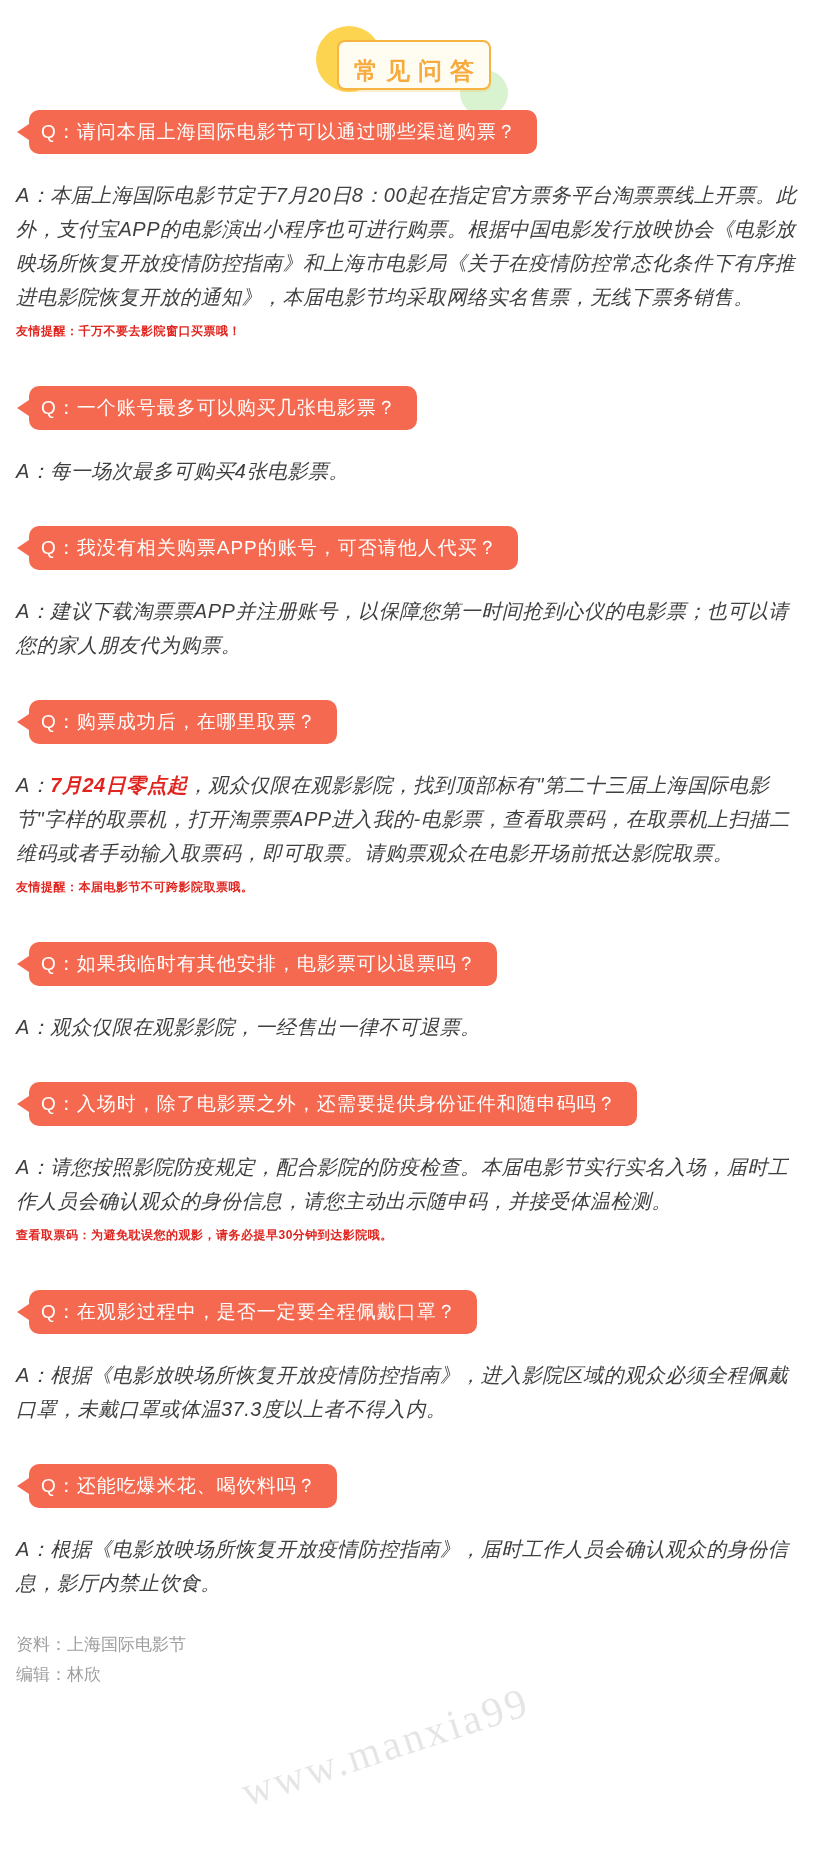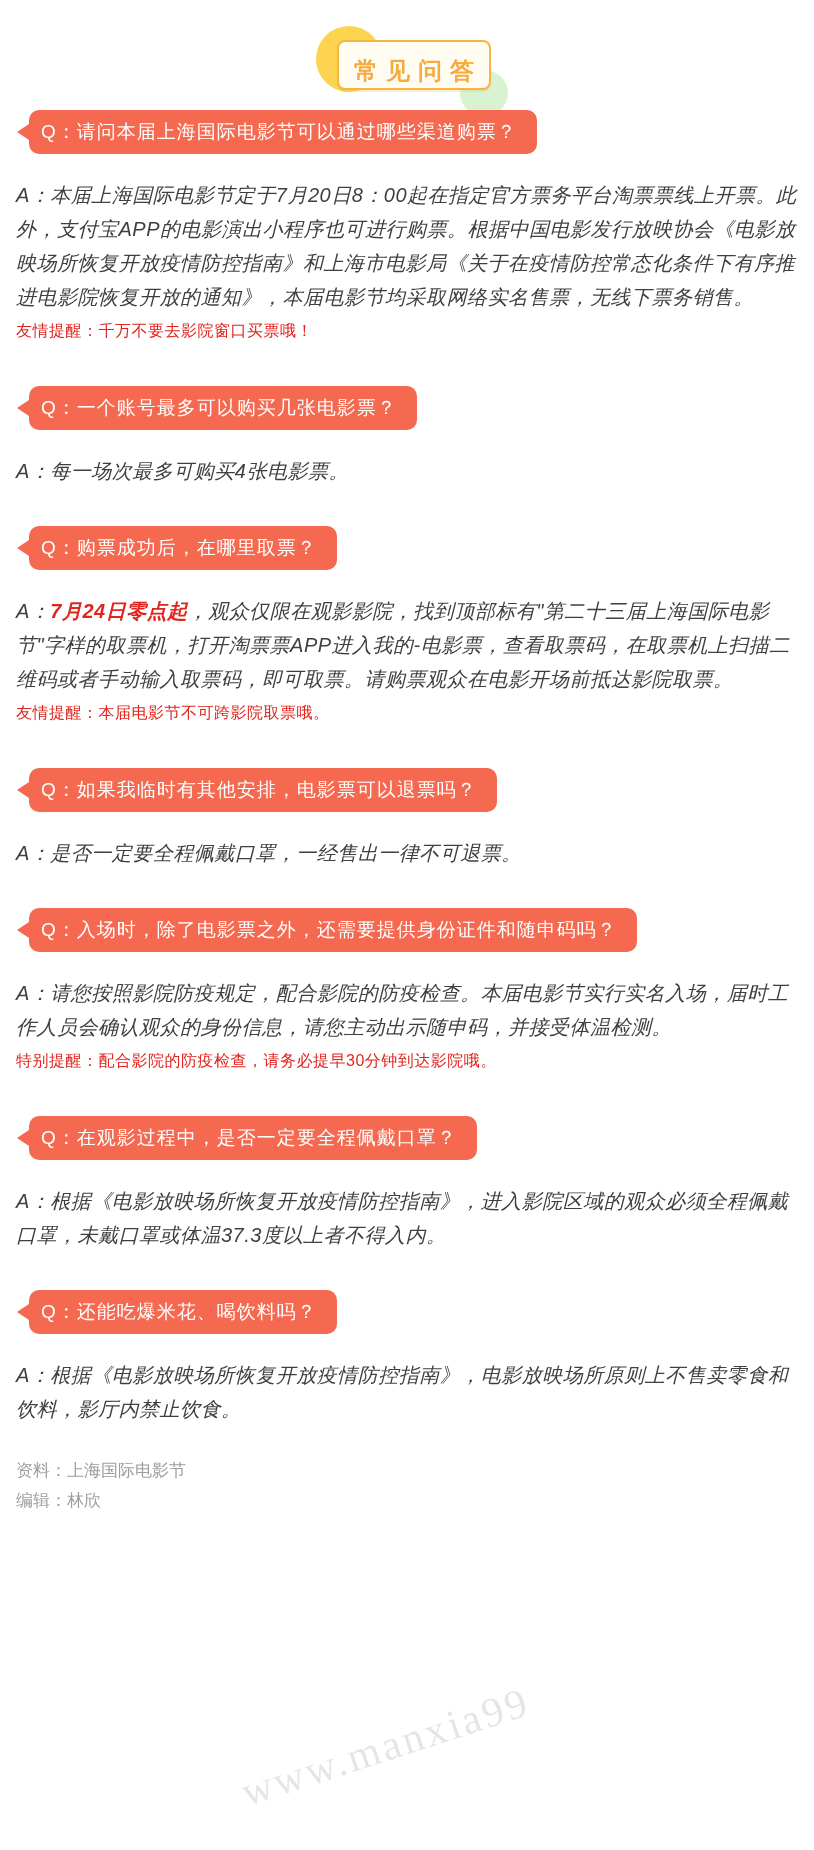--- a/index.html
+++ b/index.html
@@ -35,21 +35,21 @@
   .qa.first{margin-top:10px;}
   .q-bubble{position:relative;display:inline-block;margin-left:13px;
     background:var(--banner);color:#fff;font-size:19px;line-height:22px;
     padding:11px 20px 11px 12px;border-radius:10px;letter-spacing:1px;}
   .q-bubble::before{content:"";position:absolute;left:-12px;top:50%;
     transform:translateY(-50%);width:0;height:0;
     border:8px solid transparent;border-right:12px solid var(--banner);border-left:none;}
   .answer{margin:24px 0 0 0;font-size:20px;line-height:34px;color:var(--body_text);
     letter-spacing:0.5px;font-style:italic;}
   .red-strong{color:var(--reminder_red);font-weight:bold;}
-  .reminder{font-size:16px;line-height:34px;color:var(--reminder_red);font-weight:normal;
+  .reminder{font-size:12px;line-height:34px;color:var(--reminder_red);font-weight:bold;
     letter-spacing:0.5px;}
   
   .footer{margin:30px 16px 0 16px;}
   .credit{color:var(--credit_gray);font-size:17px;line-height:30px;}
   
   .watermark{position:absolute;left:250px;top:1768px;transform:rotate(-18deg);
     transform-origin:left bottom;font-family:"Liberation Serif","DejaVu Serif",serif;
     font-size:42px;color:rgba(0,0,0,0.10);letter-spacing:3px;white-space:nowrap;
     pointer-events:none;}
 </style>
@@ -60,25 +60,26 @@
   <div class="circle-yellow"></div>
   <div class="circle-green"></div>
   <div class="title-box">
     <span class="title-text">常见问答</span>
   </div>
 </div>
 
 <div class="content" id="faq-list">
     <section class="qa first"><div class="q-bubble"><span>Q：请问本届上海国际电影节可以通过哪些渠道购票？</span></div><p class="answer"><span>A：本届上海国际电影节定于7月20日8：00起在指定官方票务平台淘票票线上开票。此外，支付宝APP的电影演出小程序也可进行购票。根据中国电影发行放映协会《电影放映场所恢复开放疫情防控指南》和上海市电影局《关于在疫情防控常态化条件下有序推进电影院恢复开放的通知》，本届电影节均采取网络实名售票，无线下票务销售。</span></p><div class="reminder">友情提醒：千万不要去影院窗口买票哦！</div></section>
     <section class="qa"><div class="q-bubble"><span>Q：一个账号最多可以购买几张电影票？</span></div><p class="answer"><span>A：每一场次最多可购买4张电影票。</span></p></section>
+    <section class="qa"><div class="q-bubble"><span>Q：我没有相关购票APP的账号，可否请他人代买？</span></div><p class="answer"><span>A：建议下载淘票票APP并注册账号，以保障您第一时间抢到心仪的电影票；也可以请您的家人朋友代为购票。</span></p></section>
     <section class="qa"><div class="q-bubble"><span>Q：购票成功后，在哪里取票？</span></div><p class="answer"><span>A：</span><span class="red-strong">7月24日零点起</span><span>，观众仅限在观影影院，找到顶部标有"第二十三届上海国际电影节"字样的取票机，打开淘票票APP进入我的-电影票，查看取票码，在取票机上扫描二维码或者手动输入取票码，即可取票。请购票观众在电影开场前抵达影院取票。</span></p><div class="reminder">友情提醒：本届电影节不可跨影院取票哦。</div></section>
-    <section class="qa"><div class="q-bubble"><span>Q：如果我临时有其他安排，电影票可以退票吗？</span></div><p class="answer"><span>A：是否一定要全程佩戴口罩，一经售出一律不可退票。</span></p></section>
-    <section class="qa"><div class="q-bubble"><span>Q：入场时，除了电影票之外，还需要提供身份证件和随申码吗？</span></div><p class="answer"><span>A：请您按照影院防疫规定，配合影院的防疫检查。本届电影节实行实名入场，届时工作人员会确认观众的身份信息，请您主动出示随申码，并接受体温检测。</span></p><div class="reminder">特别提醒：配合影院的防疫检查，请务必提早30分钟到达影院哦。</div></section>
+    <section class="qa"><div class="q-bubble"><span>Q：如果我临时有其他安排，电影票可以退票吗？</span></div><p class="answer"><span>A：观众仅限在观影影院，一经售出一律不可退票。</span></p></section>
+    <section class="qa"><div class="q-bubble"><span>Q：入场时，除了电影票之外，还需要提供身份证件和随申码吗？</span></div><p class="answer"><span>A：请您按照影院防疫规定，配合影院的防疫检查。本届电影节实行实名入场，届时工作人员会确认观众的身份信息，请您主动出示随申码，并接受体温检测。</span></p><div class="reminder">查看取票码：为避免耽误您的观影，请务必提早30分钟到达影院哦。</div></section>
     <section class="qa"><div class="q-bubble"><span>Q：在观影过程中，是否一定要全程佩戴口罩？</span></div><p class="answer"><span>A：根据《电影放映场所恢复开放疫情防控指南》，进入影院区域的观众必须全程佩戴口罩，未戴口罩或体温37.3度以上者不得入内。</span></p></section>
-    <section class="qa"><div class="q-bubble"><span>Q：还能吃爆米花、喝饮料吗？</span></div><p class="answer"><span>A：根据《电影放映场所恢复开放疫情防控指南》，电影放映场所原则上不售卖零食和饮料，影厅内禁止饮食。</span></p></section>
+    <section class="qa"><div class="q-bubble"><span>Q：还能吃爆米花、喝饮料吗？</span></div><p class="answer"><span>A：根据《电影放映场所恢复开放疫情防控指南》，届时工作人员会确认观众的身份信息，影厅内禁止饮食。</span></p></section>
   </div>
 
 <div class="footer">
   <div class="credit">资料：上海国际电影节</div>
   <div class="credit">编辑：林欣</div>
 </div>
 
 <div class="watermark">www.manxia99</div>
 
 </body></html>

